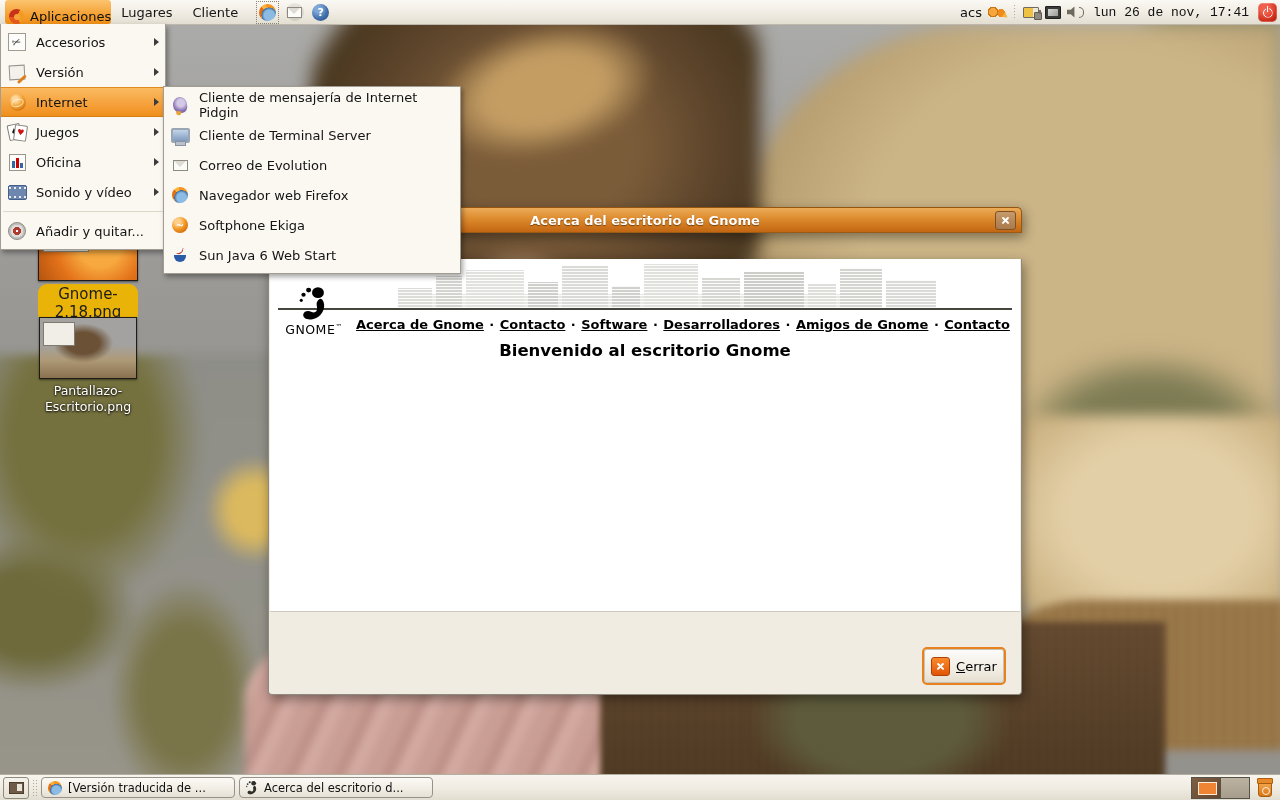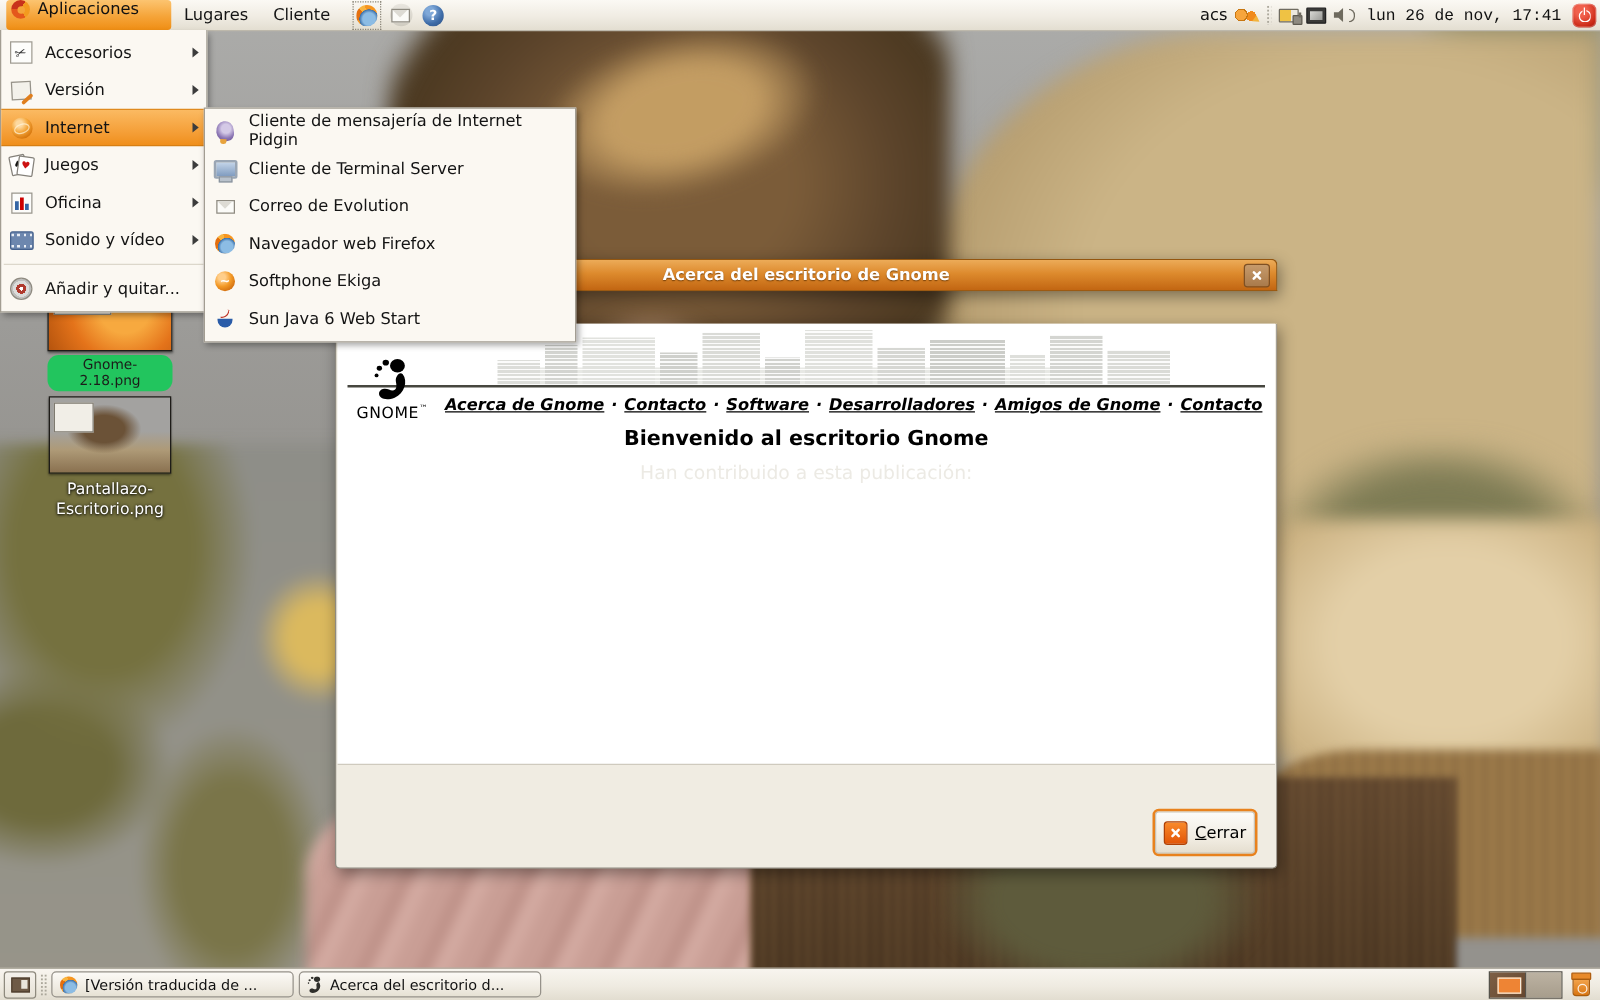--- a/index.html
+++ b/index.html
@@ -33,33 +33,33 @@
 
   
   .desk-icon{position:absolute;z-index:5;text-align:center;}
   .thumb{border:1px solid #1E1C18;box-shadow:0 1px 2px rgba(0,0,0,.5);}
   #icon1{left:38px;top:213px;width:100px;}
   #icon1 .thumb{width:98px;height:66px;position:relative;
     background:radial-gradient(circle at 62% 48%,#F7A93F 0 30%,#E4731A 62%,#B5540E 100%);}
   #icon1 .thumb .mini-win{position:absolute;left:4px;top:6px;width:44px;height:30px;background:#F4F1EA;border:1px solid #8D8A80;}
   #icon1 .thumb .mini-win::before{content:"";position:absolute;left:0;top:0;right:0;height:4px;background:#E08A2C;}
   #icon1 .thumb .mini-strip{position:absolute;left:0;top:0;right:0;height:3px;background:#D9D5CC;}
-  .icon-label-pill{display:inline-block;margin-top:3px;background:#22c55e;border-radius:9px;padding:1px 8px 2px;color:#1C1C1A;font-size:11px;}
+  .icon-label-pill{display:inline-block;margin-top:3px;background:#eab308;border-radius:9px;padding:1px 8px 2px;color:#1C1C1A;font-size:15px;}
   #icon2{left:30px;top:317px;width:116px;}
   #icon2 .thumb{width:96px;height:60px;margin:0 auto;position:relative;background:
       radial-gradient(ellipse at 45% 42%,#6B5237 0 22%,rgba(107,82,55,0) 40%),
       linear-gradient(180deg,#A3A2A0 0 45%,#AE9A77 70%,#8A7150 100%);}
   #icon2 .thumb .mini-win{position:absolute;left:3px;top:4px;width:30px;height:22px;background:#F1EEE7;border:1px solid #7E7A70;}
   .icon-label-shadow{display:block;margin-top:4px;color:#fff;font-size:12.5px;line-height:1.3;
     text-shadow:0 1px 2px rgba(0,0,0,.9),0 0 3px rgba(0,0,0,.7);overflow-wrap:anywhere;}
 
   
   #top-panel{position:absolute;left:0;top:0;right:0;height:24px;z-index:40;display:flex;align-items:center;
     background:linear-gradient(180deg,#FBF9F4 0%,#F0ECE3 55%,#E3DED1 100%);border-bottom:1px solid #BDB8AB;}
-  .mb-app{display:flex;align-items:flex-start;gap:6px;height:24px;padding:0 26px 0 4px;margin-left:5px;
+  .mb-app{display:flex;align-items:flex-end;gap:6px;height:24px;padding:0 0 0 4px;margin-left:5px;
     background:linear-gradient(180deg,#FCC470,#F5A439 55%,#EF8E14);border-radius:3px;}
   .mb-item{padding:0 10px;height:24px;display:flex;align-items:center;font-size:13px;color:#151515;}
   .mb-app .mb-label{padding:0;}
   .ulogo{width:15px;height:15px;border-radius:50%;background:conic-gradient(from 30deg,#F39A1F 0 120deg,#E4581C 120deg 240deg,#C8321B 240deg 360deg);position:relative;}
   .ulogo::after{content:"";position:absolute;inset:4.5px;border-radius:50%;background:#F5A43A;}
   .launchers{display:flex;align-items:center;gap:5px;margin-left:8px;}
   .launch{display:flex;align-items:center;justify-content:center;width:21px;height:21px;}
   .launch.focused{border:1px dotted #8A8578;}
   .ff{width:17px;height:17px;border-radius:50%;background:
       radial-gradient(circle at 60% 66%,#8CBCE4 0 33%,#3B6FA8 50%,rgba(0,0,0,0) 52%),
@@ -143,21 +143,21 @@
       linear-gradient(#E0E1DD,#E0E1DD),linear-gradient(#D6D7D3,#D6D7D3),linear-gradient(#CCCDC9,#CCCDC9),
       linear-gradient(#DEDFDB,#DEDFDB),linear-gradient(#D4D5D1,#D4D5D1),linear-gradient(#DADBD7,#DADBD7),
       linear-gradient(#E7E8E4,#E7E8E4);
     background-size:100% 100%,34px 20px,26px 32px,58px 38px,30px 26px,46px 42px,28px 22px,54px 44px,38px 30px,60px 36px,28px 24px,42px 40px,50px 28px,430px 14px;
     background-position:0 0,120px bottom,158px bottom,188px bottom,250px bottom,284px bottom,334px bottom,366px bottom,424px bottom,466px bottom,530px bottom,562px bottom,608px bottom,150px bottom;}
   .skyline-base{position:absolute;top:49px;left:8px;right:8px;height:2px;background:#46463F;}
   .gnome-brand{position:absolute;left:12px;top:28px;width:64px;text-align:center;}
   .gnome-brand svg{display:block;margin:0 auto;fill:#000;}
   .brand-text{font-size:12.5px;letter-spacing:.5px;color:#000;margin-top:1px;}
   .brand-text sup{font-size:7px;}
-  .links-row{position:absolute;left:86px;right:10px;top:58px;display:flex;align-items:baseline;justify-content:space-between;font-size:13px;font-weight:bold;font-style:italic;}
+  .links-row{position:absolute;left:86px;right:10px;top:58px;display:flex;align-items:baseline;justify-content:space-between;font-size:13px;font-weight:bold;}
   .links-row a{color:#000;text-decoration:underline;cursor:pointer;white-space:nowrap;}
   .link-dot{color:#000;font-weight:bold;padding:0 2px;}
   .dlg-heading{position:absolute;left:0;right:0;top:82px;text-align:center;font-size:16.5px;font-weight:bold;color:#000;}
   .dlg-credits{position:absolute;left:0;right:0;top:110px;text-align:center;font-size:15px;color:#ECEAE4;}
   .dlg-fields{position:absolute;left:16px;top:286px;font-size:13px;line-height:21px;color:#000;}
   .dlg-fields b{font-weight:bold;}
   .btn-bar{position:absolute;left:1px;right:1px;bottom:1px;height:52px;background:#F0ECE2;border-radius:0 0 4px 4px;}
   .cerrar-btn{position:absolute;right:14px;top:6px;width:80px;height:34px;border:2px solid #E8821E;border-radius:5px;
       background:linear-gradient(180deg,#FDFCFA,#EFEADF 70%,#E4DDCE);box-shadow:inset 0 0 0 1px #C9C3B6;
       display:flex;align-items:center;justify-content:center;gap:6px;font-size:13px;color:#000;cursor:pointer;}
@@ -251,21 +251,20 @@
           <span class="link-dot">·</span>
           <a>Software</a>
           <span class="link-dot">·</span>
           <a>Desarrolladores</a>
           <span class="link-dot">·</span>
           <a>Amigos de Gnome</a>
           <span class="link-dot">·</span>
           <a>Contacto</a>
         </div>
         <div class="dlg-heading">Bienvenido al escritorio Gnome</div>
-        <div class="dlg-credits">Han contribuido a esta publicación:</div>
       </div>
       <div class="btn-bar">
         <div class="cerrar-btn">
           <span class="cerrar-x">
               <span class="x-icon"></span>
             </span>
           <span><span class="u">C</span><span>errar</span></span>
         </div>
       </div>
     </div>

